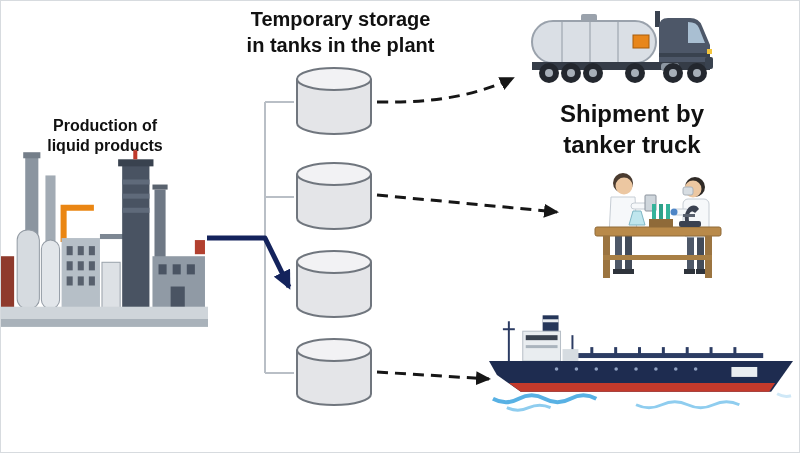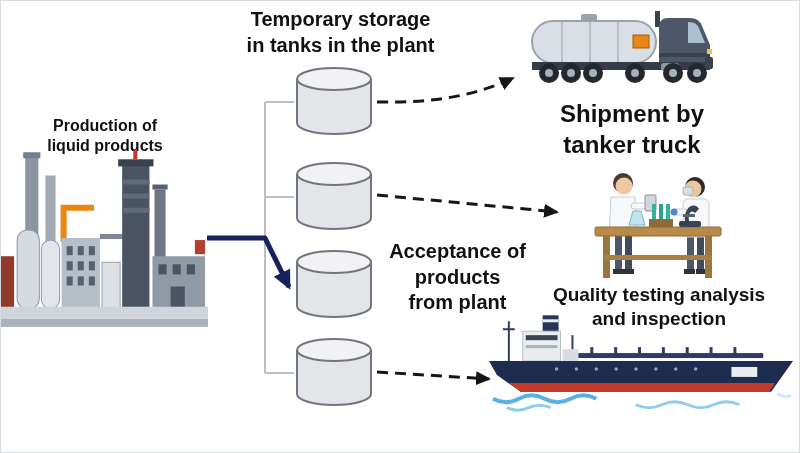--- a/index.html
+++ b/index.html
@@ -59,27 +59,22 @@
         <path class="tank-body-shape" d="M2,12 L2,56 A37,11 0 0 0 76,56 L76,12"></path>
         <ellipse class="tank-top-shape" cx="39" cy="12" rx="37" ry="11"></ellipse>
       </g>
     </defs>
   </svg>
 
   <div class="label label-production">Production of
 liquid products</div>
   <div class="label label-storage">Temporary storage
 in tanks in the plant</div>
-  <div class="label label-acceptance">Acceptance of
-products
-from plant</div>
   <div class="label label-truck">Shipment by
 tanker truck</div>
-  <div class="label label-quality">Quality testing analysis
-and inspection</div>
 
   <div class="illo illo-factory">
     <svg viewBox="0 0 205 190">
       <rect x="0" y="118" width="13" height="52" fill="#8f3a2c"></rect>
       <rect x="24" y="20" width="13" height="92" fill="#8b95a0"></rect>
       <rect x="22" y="15" width="17" height="6" fill="#747e89"></rect>
       <rect x="44" y="38" width="10" height="74" fill="#a2abb4"></rect>
       <rect x="16" y="92" width="22" height="78" rx="10" fill="#d6dbe0" stroke="#939ba4"></rect>
       <rect x="40" y="102" width="18" height="68" rx="9" fill="#e2e6ea" stroke="#939ba4"></rect>
       <path d="M62,104 V70 H92" stroke="#ea8613" stroke-width="6" fill="none"></path>

